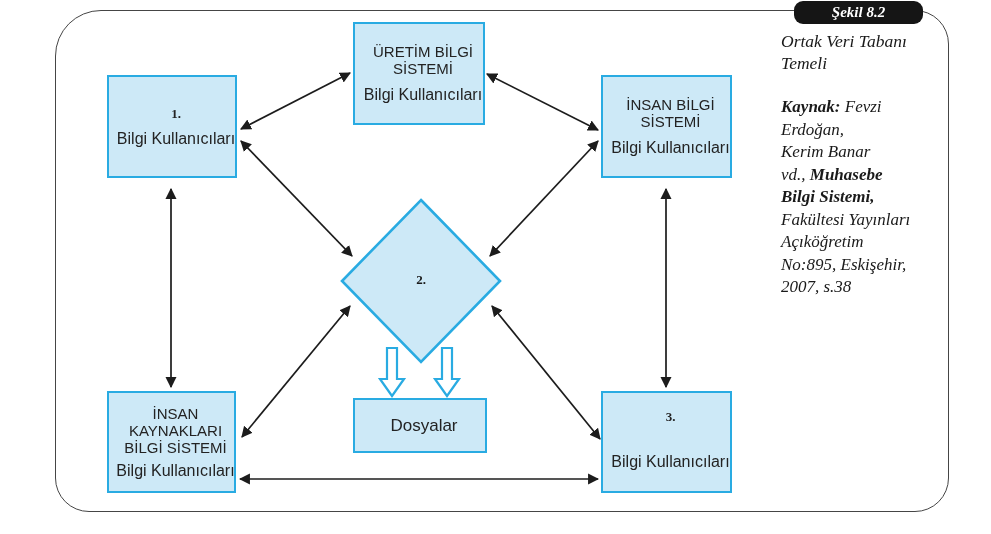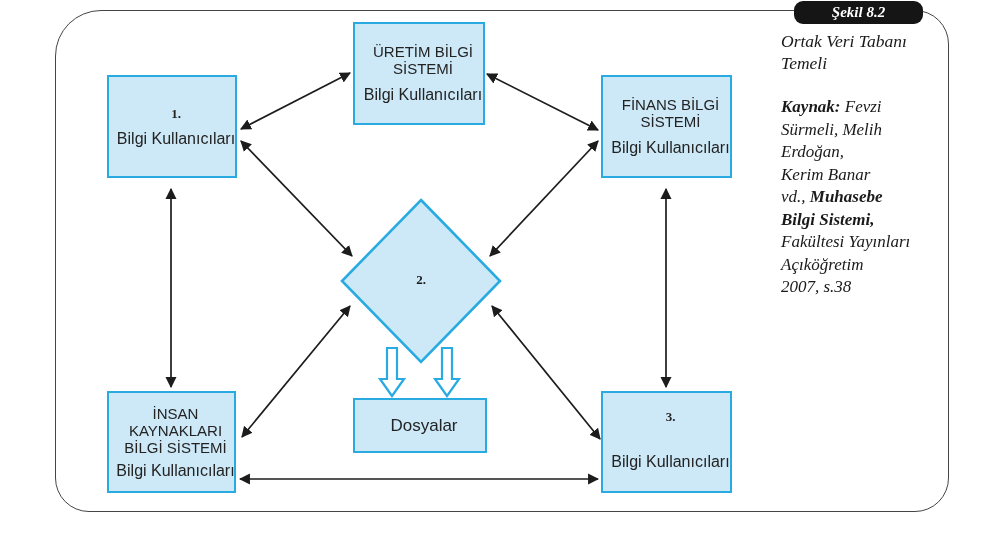--- a/index.html
+++ b/index.html
@@ -51,27 +51,27 @@
     <span>Şekil 8.2</span>
   </div>
 
   <div class="sidebar">
     <div class="caption">
         <div>Ortak Veri Tabanı</div>
         <div>Temeli</div>
       </div>
     <div class="source">
         <div><span class="b">Kaynak:</span><span> Fevzi</span></div>
-        <div><span>Sürmeli, Melih</span></div>
         <div><span>Erdoğan,</span></div>
         <div><span>Kerim Banar</span></div>
         <div><span>vd., </span><span class="b">Muhasebe</span></div>
         <div><span class="b">Bilgi Sistemi,</span></div>
         <div><span>Fakültesi Yayınları</span></div>
         <div><span>Açıköğretim</span></div>
+        <div><span>No:895, Eskişehir,</span></div>
         <div><span>2007, s.38</span></div>
       </div>
   </div>
 
   <svg class="links" viewBox="0 0 991 534">
     <defs>
       <marker id="ah" viewBox="0 0 10 10" refX="9" refY="5" markerWidth="6.5" markerHeight="6.5" orient="auto-start-reverse">
         <path class="ah" d="M0,0 L10,5 L0,10 z"></path>
       </marker>
     </defs>
@@ -98,21 +98,21 @@
     <div class="node-num">1.</div>
     <div class="node-sub">Bilgi Kullanıcıları</div>
   </div>
 
   <div class="node" style="left:353px;top:22px;width:132px;height:103px;">
     <div class="node-title">ÜRETİM BİLGİ SİSTEMİ</div>
     <div class="node-sub">Bilgi Kullanıcıları</div>
   </div>
 
   <div class="node" style="left:601px;top:75px;width:131px;height:103px;">
-    <div class="node-title">FİNANS BİLGİ SİSTEMİ</div>
+    <div class="node-title">İNSAN BİLGİ SİSTEMİ</div>
     <div class="node-sub">Bilgi Kullanıcıları</div>
   </div>
 
   <div class="node" style="left:353px;top:398px;width:134px;height:55px;">
     <div style="font-size:17px;">Dosyalar</div>
   </div>
 
   <div class="node" style="left:107px;top:391px;width:129px;height:102px;">
     <div class="node-title">İNSAN KAYNAKLARI BİLGİ SİSTEMİ</div>
     <div class="node-sub" style="margin-top:5px;">Bilgi Kullanıcıları</div>

